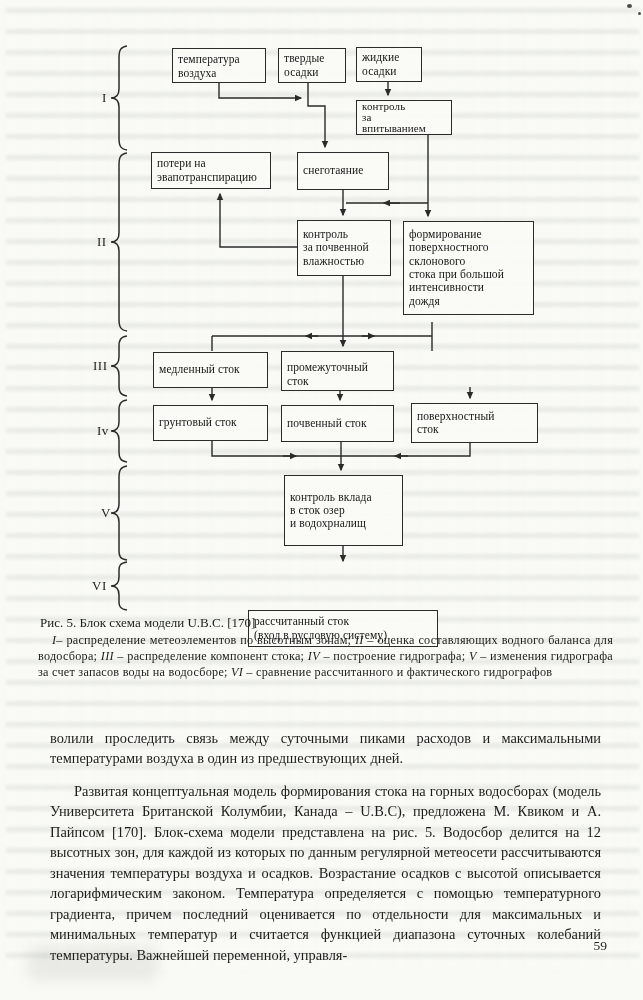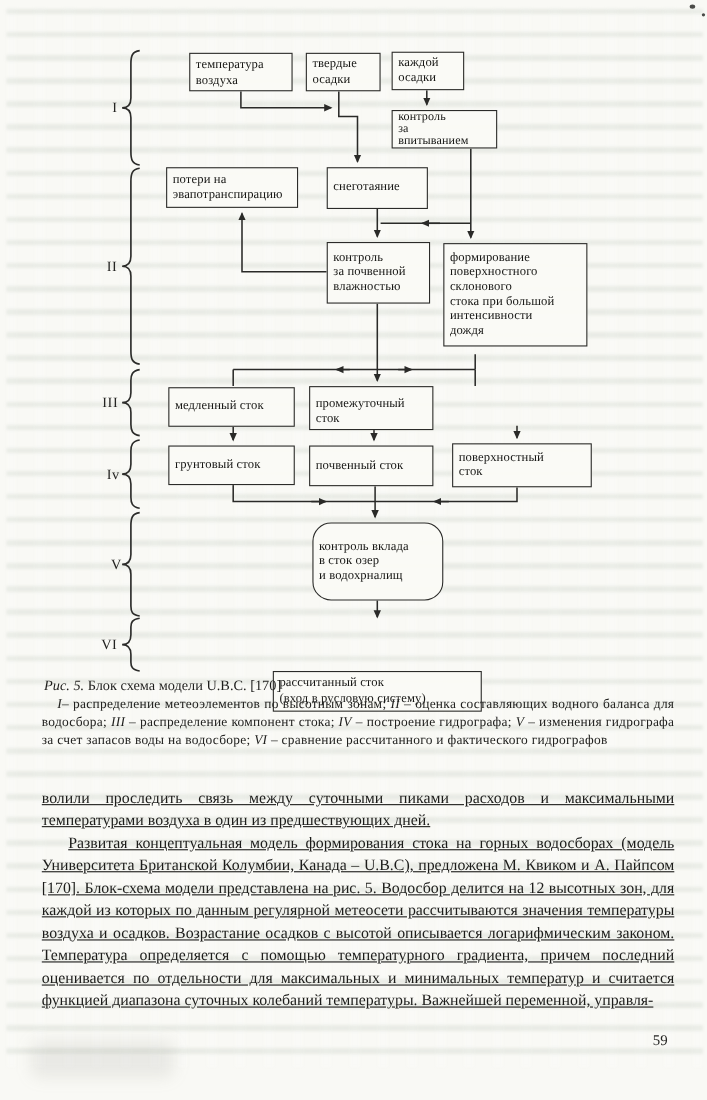--- a/index.html
+++ b/index.html
@@ -40,32 +40,32 @@
     letter-spacing:0.1px;
   }
   .fb span{white-space:pre-line;}
   .rn{
     position:absolute;font-size:13px;color:#242422;letter-spacing:0.5px;
   }
   .caption{
     position:absolute;left:40px;top:615px;width:560px;
     font-size:13px;color:#1d1d1b;
   }
-  .caption .it{font-style:italic;}
+  .caption .it{}
   .legend{
     position:absolute;left:38px;top:633px;width:575px;
     font-size:12.2px;font-weight:400;line-height:1.3;color:#222220;
     text-align:justify;text-indent:14px;letter-spacing:0.25px;margin:0;
   }
   .legend i{font-style:italic;}
   .bodytext{
     position:absolute;left:38px;top:716px;width:575px;
     font-size:14.4px;line-height:1.42;color:#1c1c1a;text-align:justify;
   }
-  .bodytext p{margin:0;text-decoration:underline;}
+  .bodytext p{margin:12px;}
   .bodytext p.ind{text-indent:24px;}
   .pageno{
     position:absolute;right:36px;top:938px;font-size:13.5px;color:#242422;
   }
 </style>
 </head>
 <body>
 
 <div class="page">
 
@@ -134,21 +134,21 @@
 
   <div class="fb" style="left:172px;top:48px;width:94px;height:35px;align-items:flex-end;">
       <span>температура
 воздуха</span>
     </div>
   <div class="fb" style="left:278px;top:48px;width:68px;height:35px;">
       <span>твердые
 осадки</span>
     </div>
   <div class="fb" style="left:356px;top:47px;width:66px;height:35px;">
-      <span>каждой
+      <span>жидкие
 осадки</span>
     </div>
   <div class="fb" style="left:356px;top:100px;width:96px;height:35px;font-size:11px;line-height:1.02;">
       <span>контроль
 за
 впитыванием</span>
     </div>
   <div class="fb" style="left:151px;top:152px;width:120px;height:37px;">
       <span>потери на
 эвапотранспирацию</span>
@@ -179,21 +179,21 @@
   <div class="fb" style="left:153px;top:405px;width:115px;height:36px;">
       <span>грунтовый сток</span>
     </div>
   <div class="fb" style="left:281px;top:405px;width:113px;height:37px;">
       <span>почвенный сток</span>
     </div>
   <div class="fb" style="left:411px;top:403px;width:127px;height:40px;">
       <span>поверхностный
 сток</span>
     </div>
-  <div class="fb" style="left:284px;top:475px;width:119px;height:71px;border-radius:17px;">
+  <div class="fb" style="left:284px;top:475px;width:119px;height:71px;">
       <span>контроль вклада
 в сток озер
 и водохрналищ</span>
     </div>
   <div class="fb" style="left:248px;top:566px;width:190px;height:37px;margin-top:44px;">
       <span>рассчитанный сток
 (вход в русловую систему)</span>
     </div>
 
   <div class="caption">

